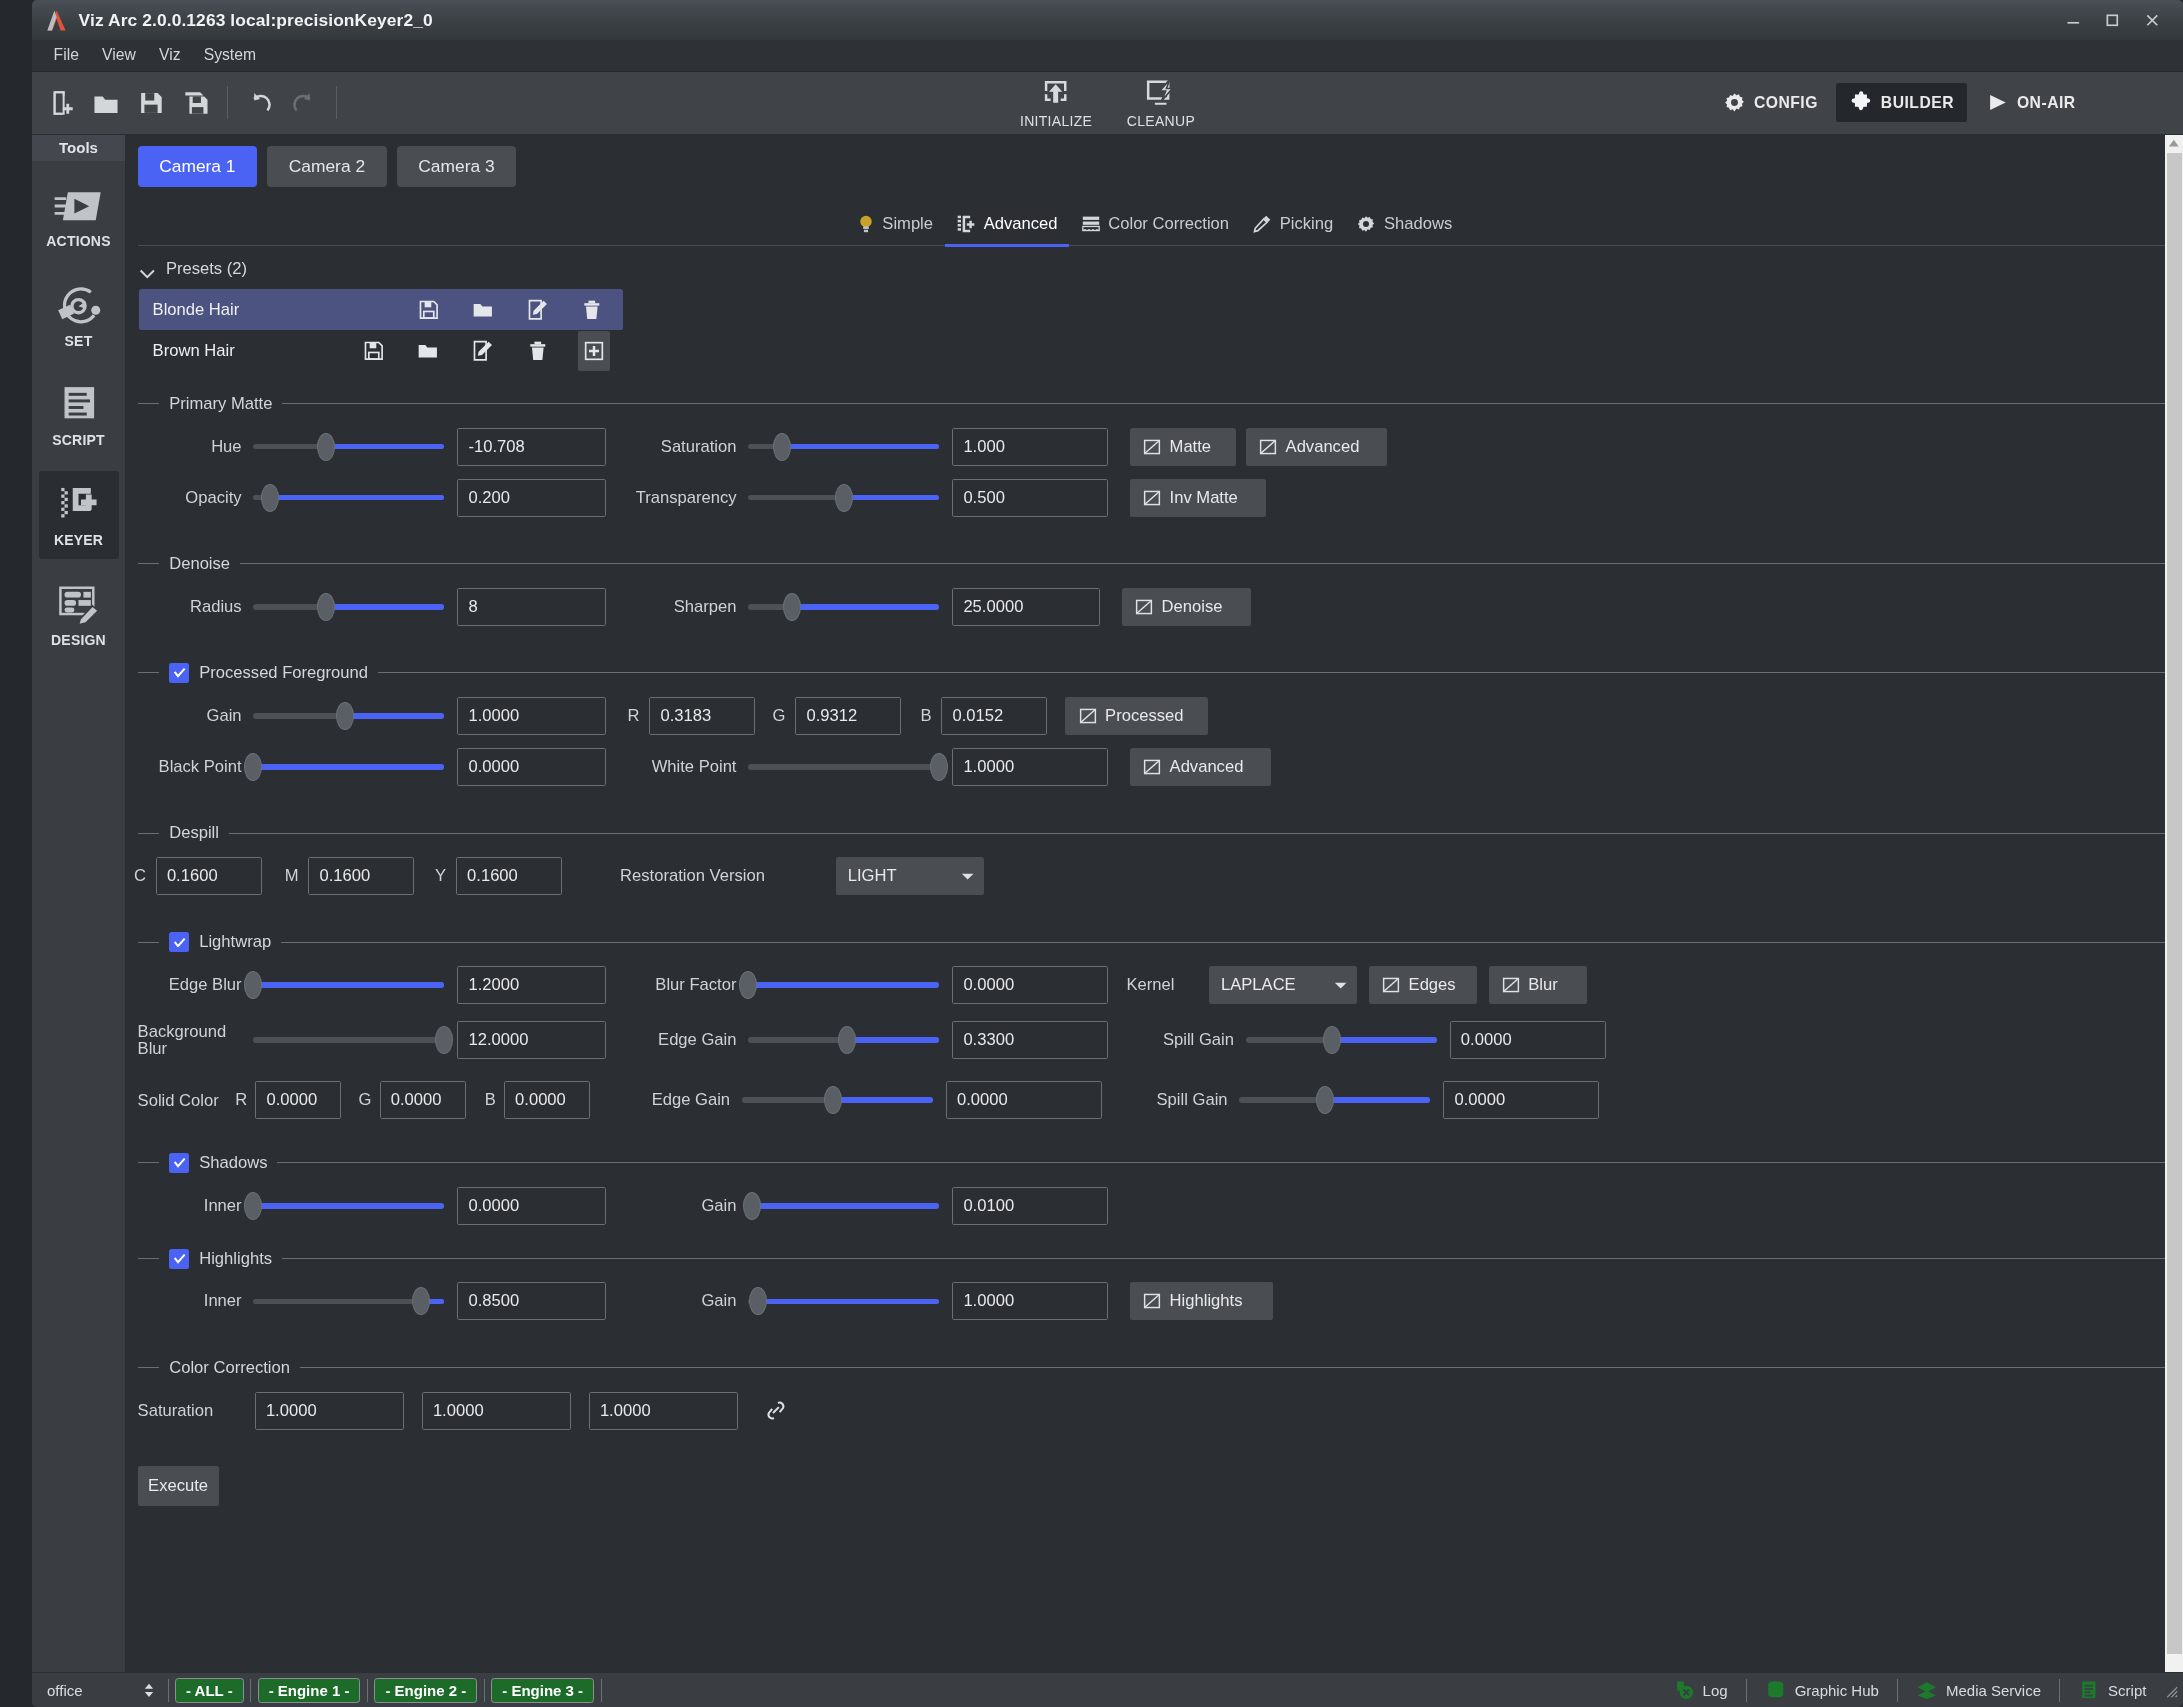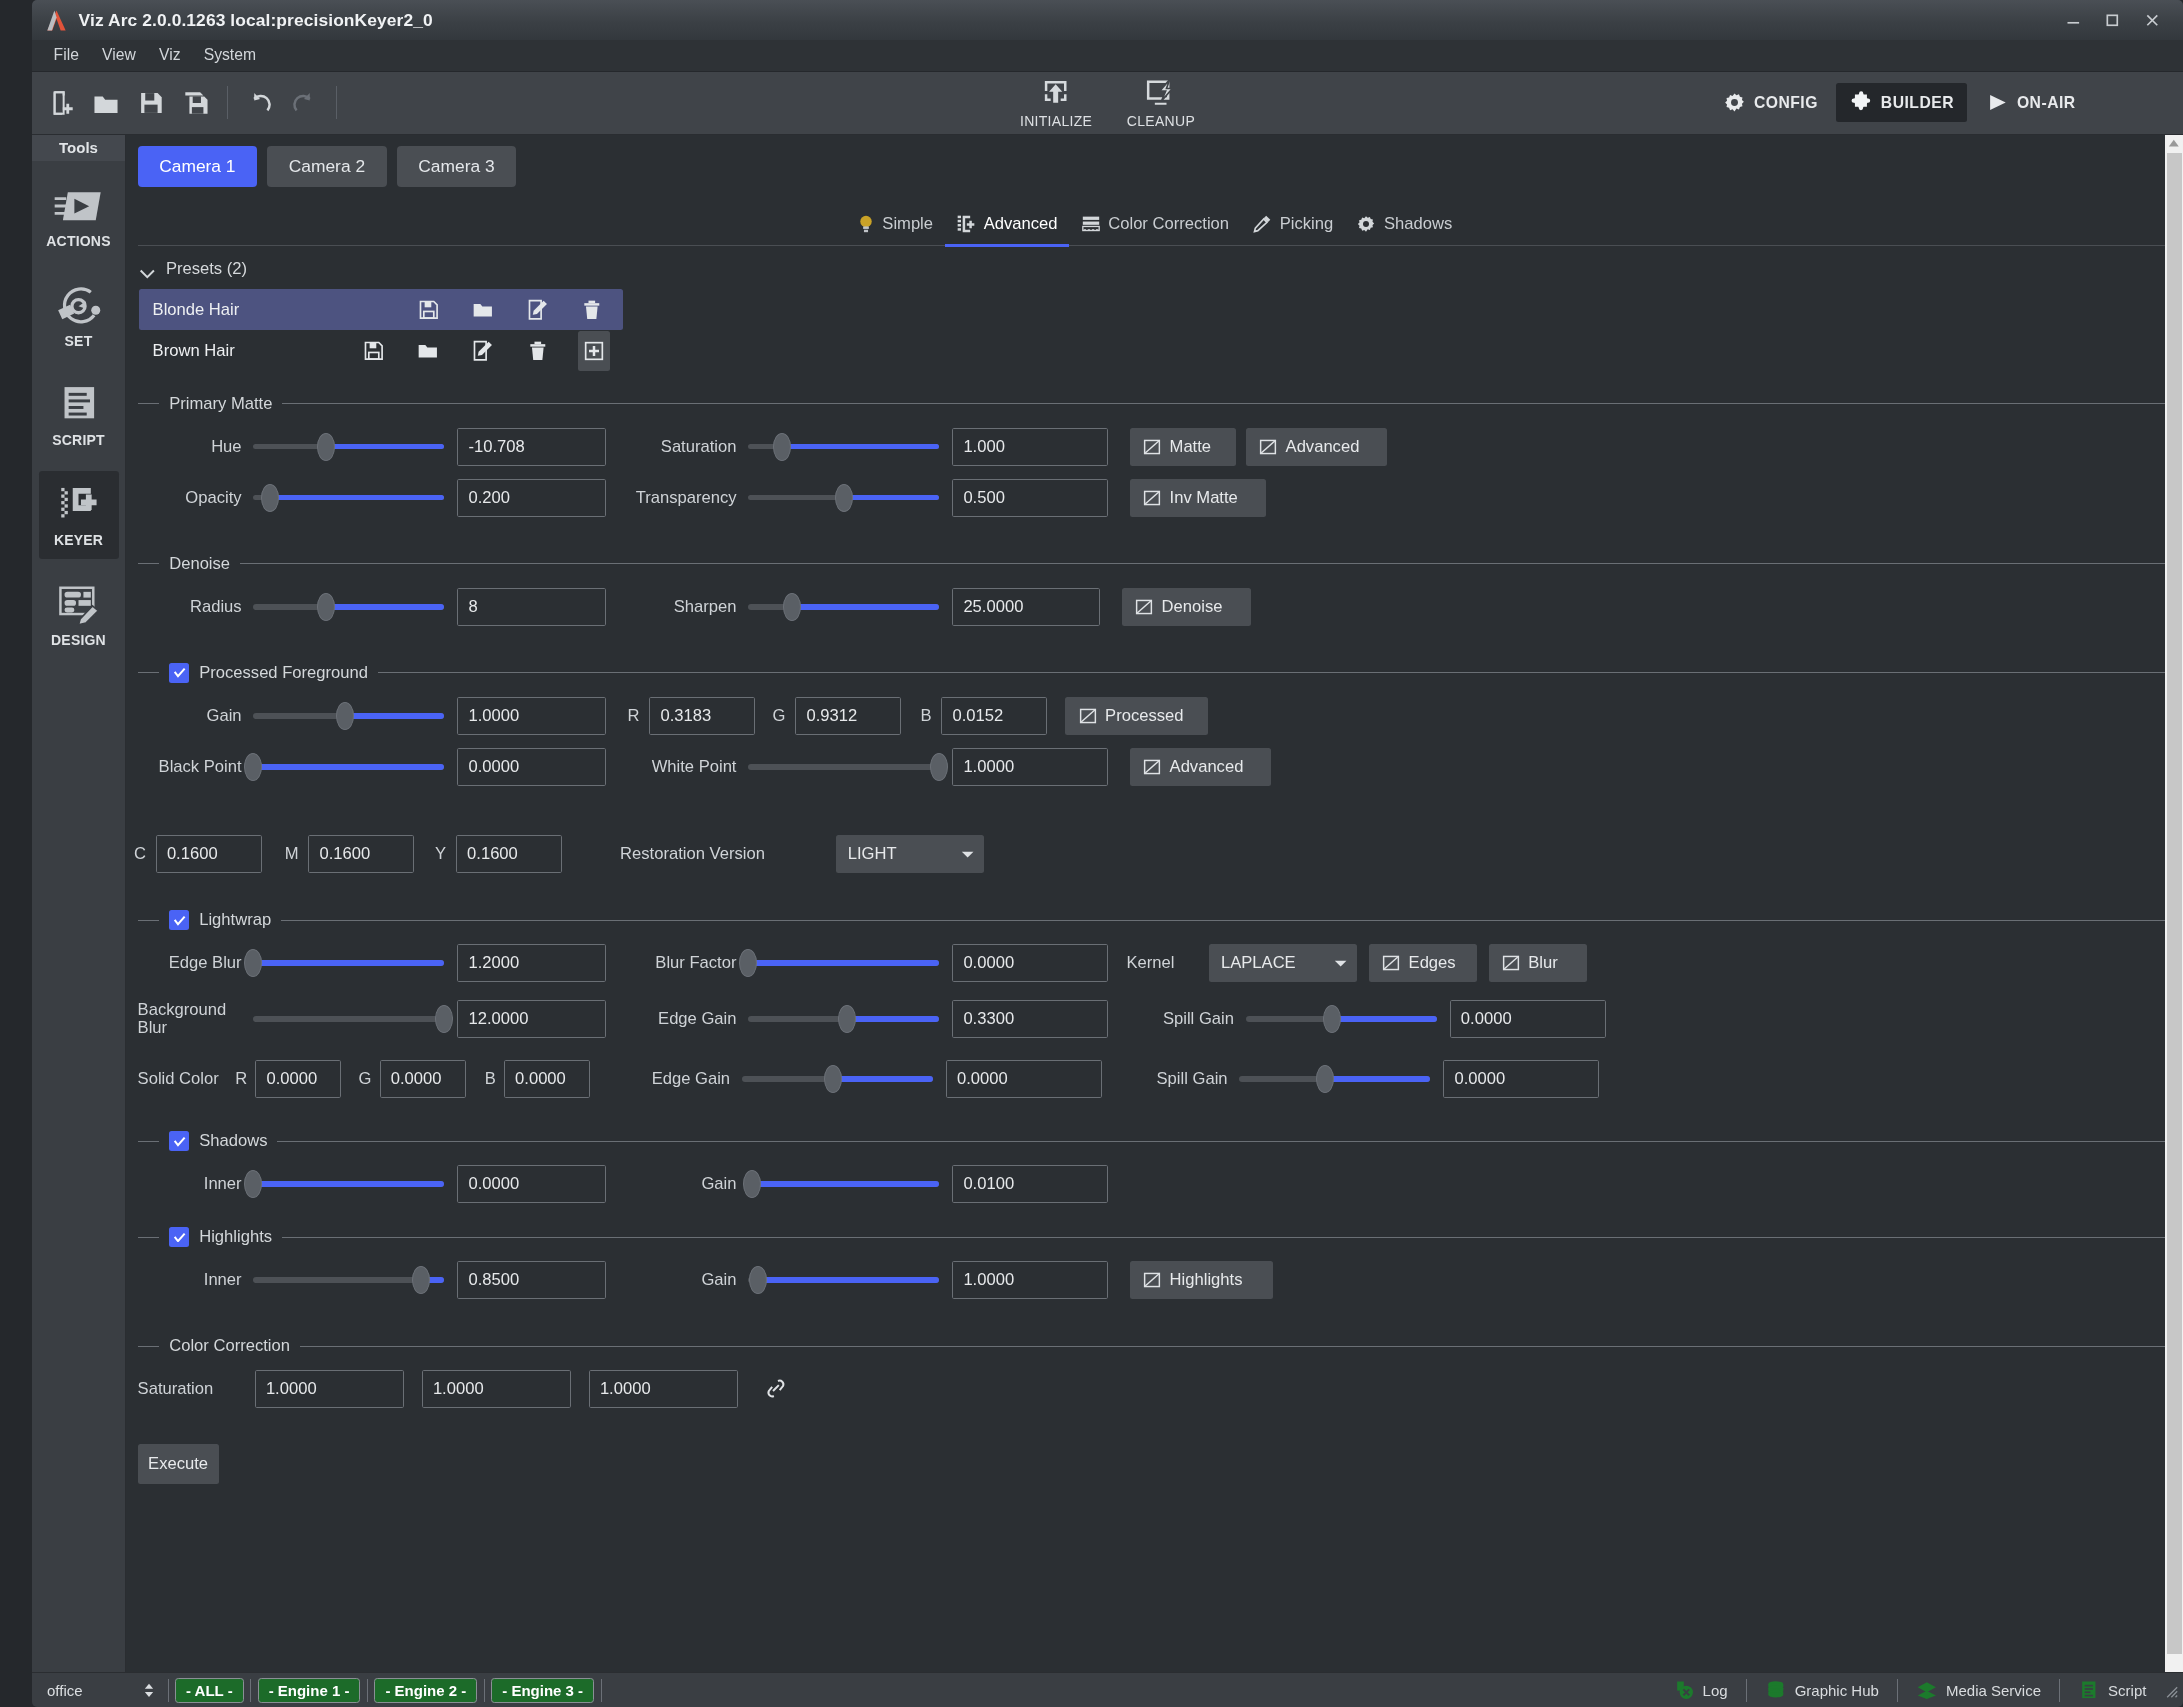--- a/index.html
+++ b/index.html
@@ -764,20 +764,25 @@
                       <path d="M2 19 L20 3" stroke="#dfe2e5" stroke-width="1.8"></path>
                     </svg>
                 </span>
                 <span>Advanced</span>
               </span>
             </div>
           </div>
         </div>
 
         <div class="group">
+          <div class="group-legend">
+            <span class="legend-dash"></span>
+            <span class="legend-text">Despill</span>
+            <span class="legend-line"></span>
+          </div>
           <div class="rows">
             <div class="row" style="padding-left:0">
               <span class="lbl" style="width:16.6px;margin-left:-8.3px">C</span>
               <span class="numbox" style="width:106px;margin-left:10px">0.1600</span>
               <span class="lbl" style="width:20px;margin-left:16.6px">M</span>
               <span class="numbox" style="width:106px;margin-left:10px">0.1600</span>
               <span class="lbl" style="width:15px;margin-left:16.6px">Y</span>
               <span class="numbox" style="width:106px;margin-left:10px">0.1600</span>
               <span class="lbl" style="width:216px;margin-left:58px;text-align:left">Restoration Version</span>
               <span class="combo">

